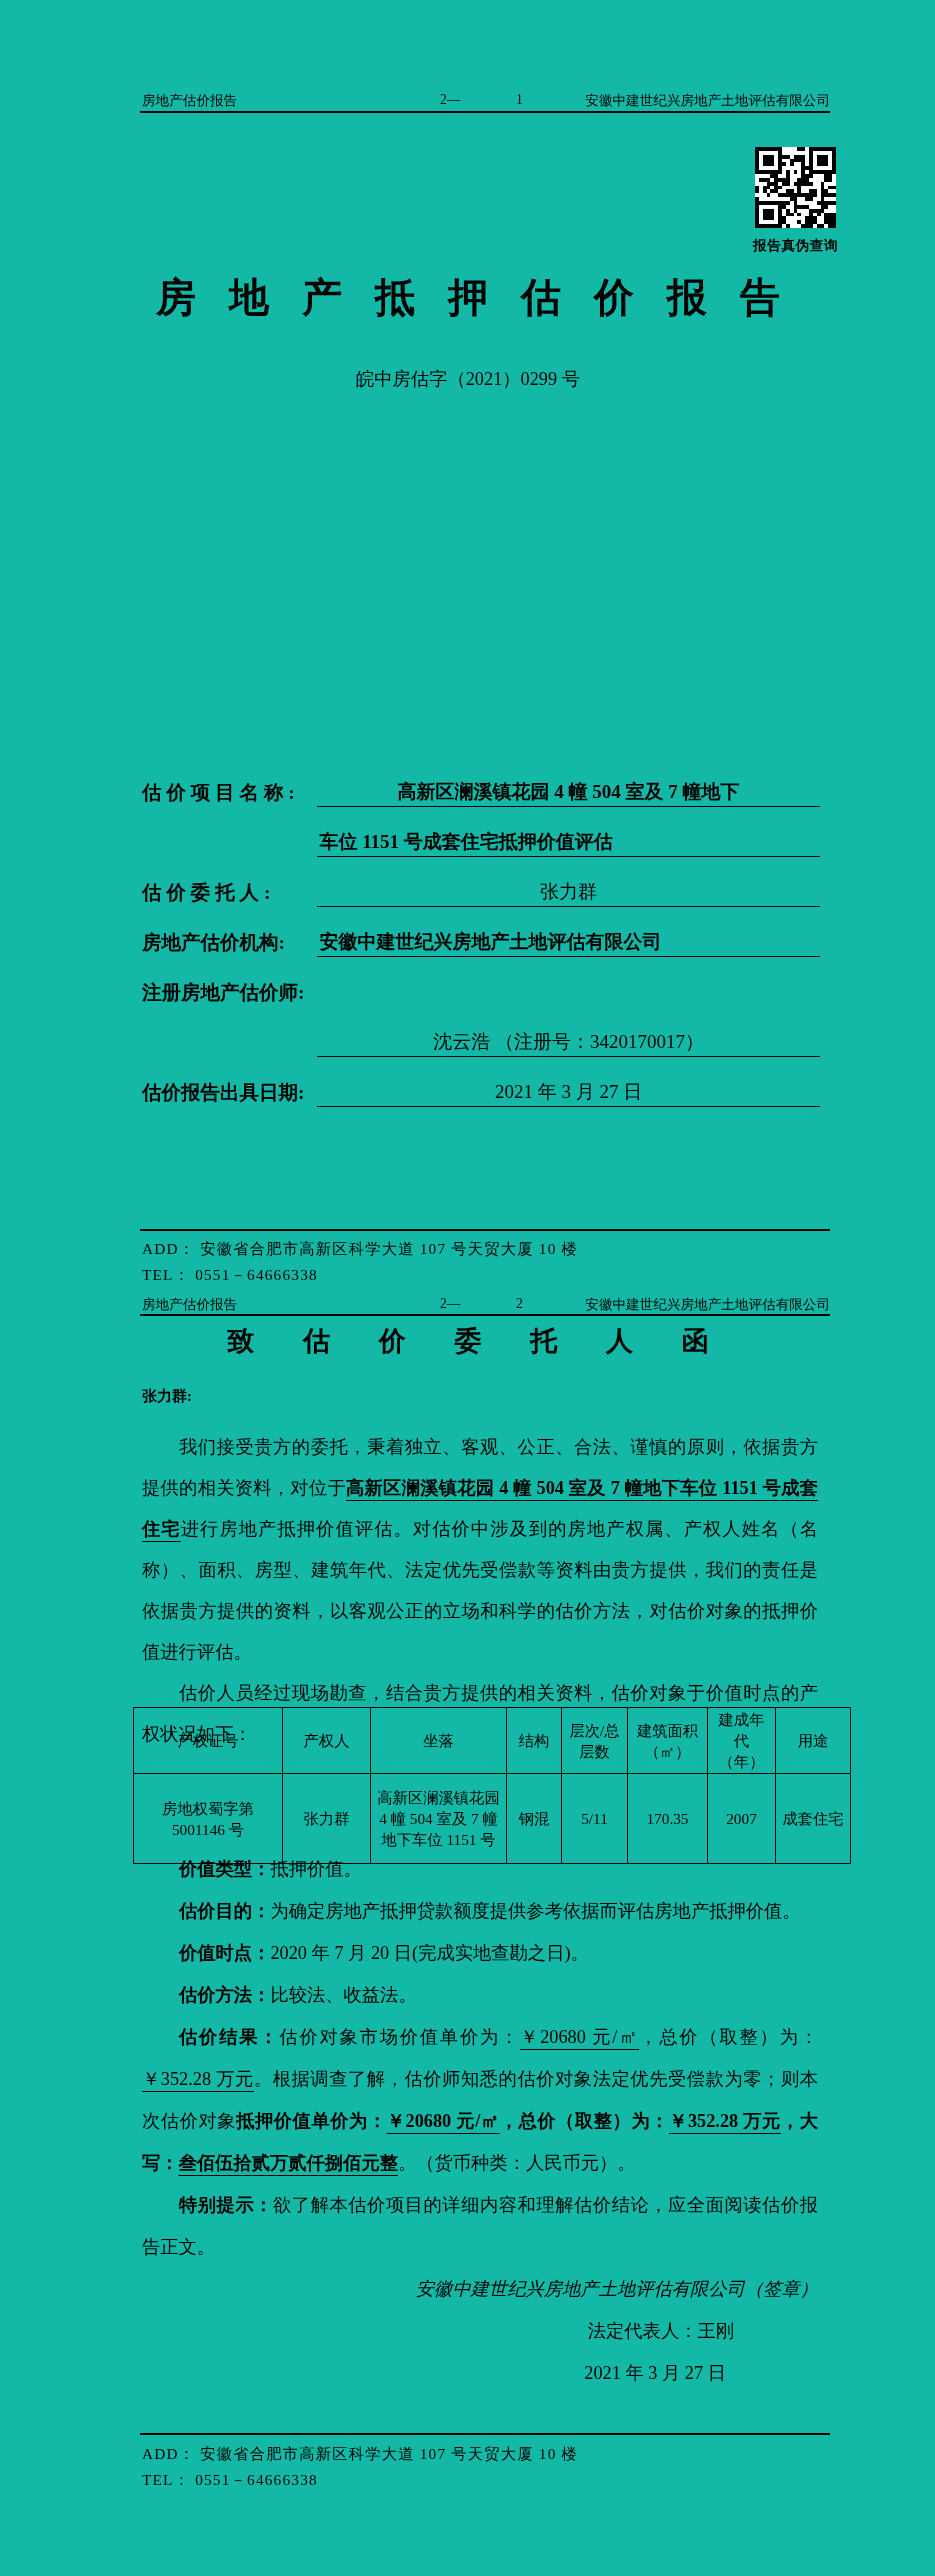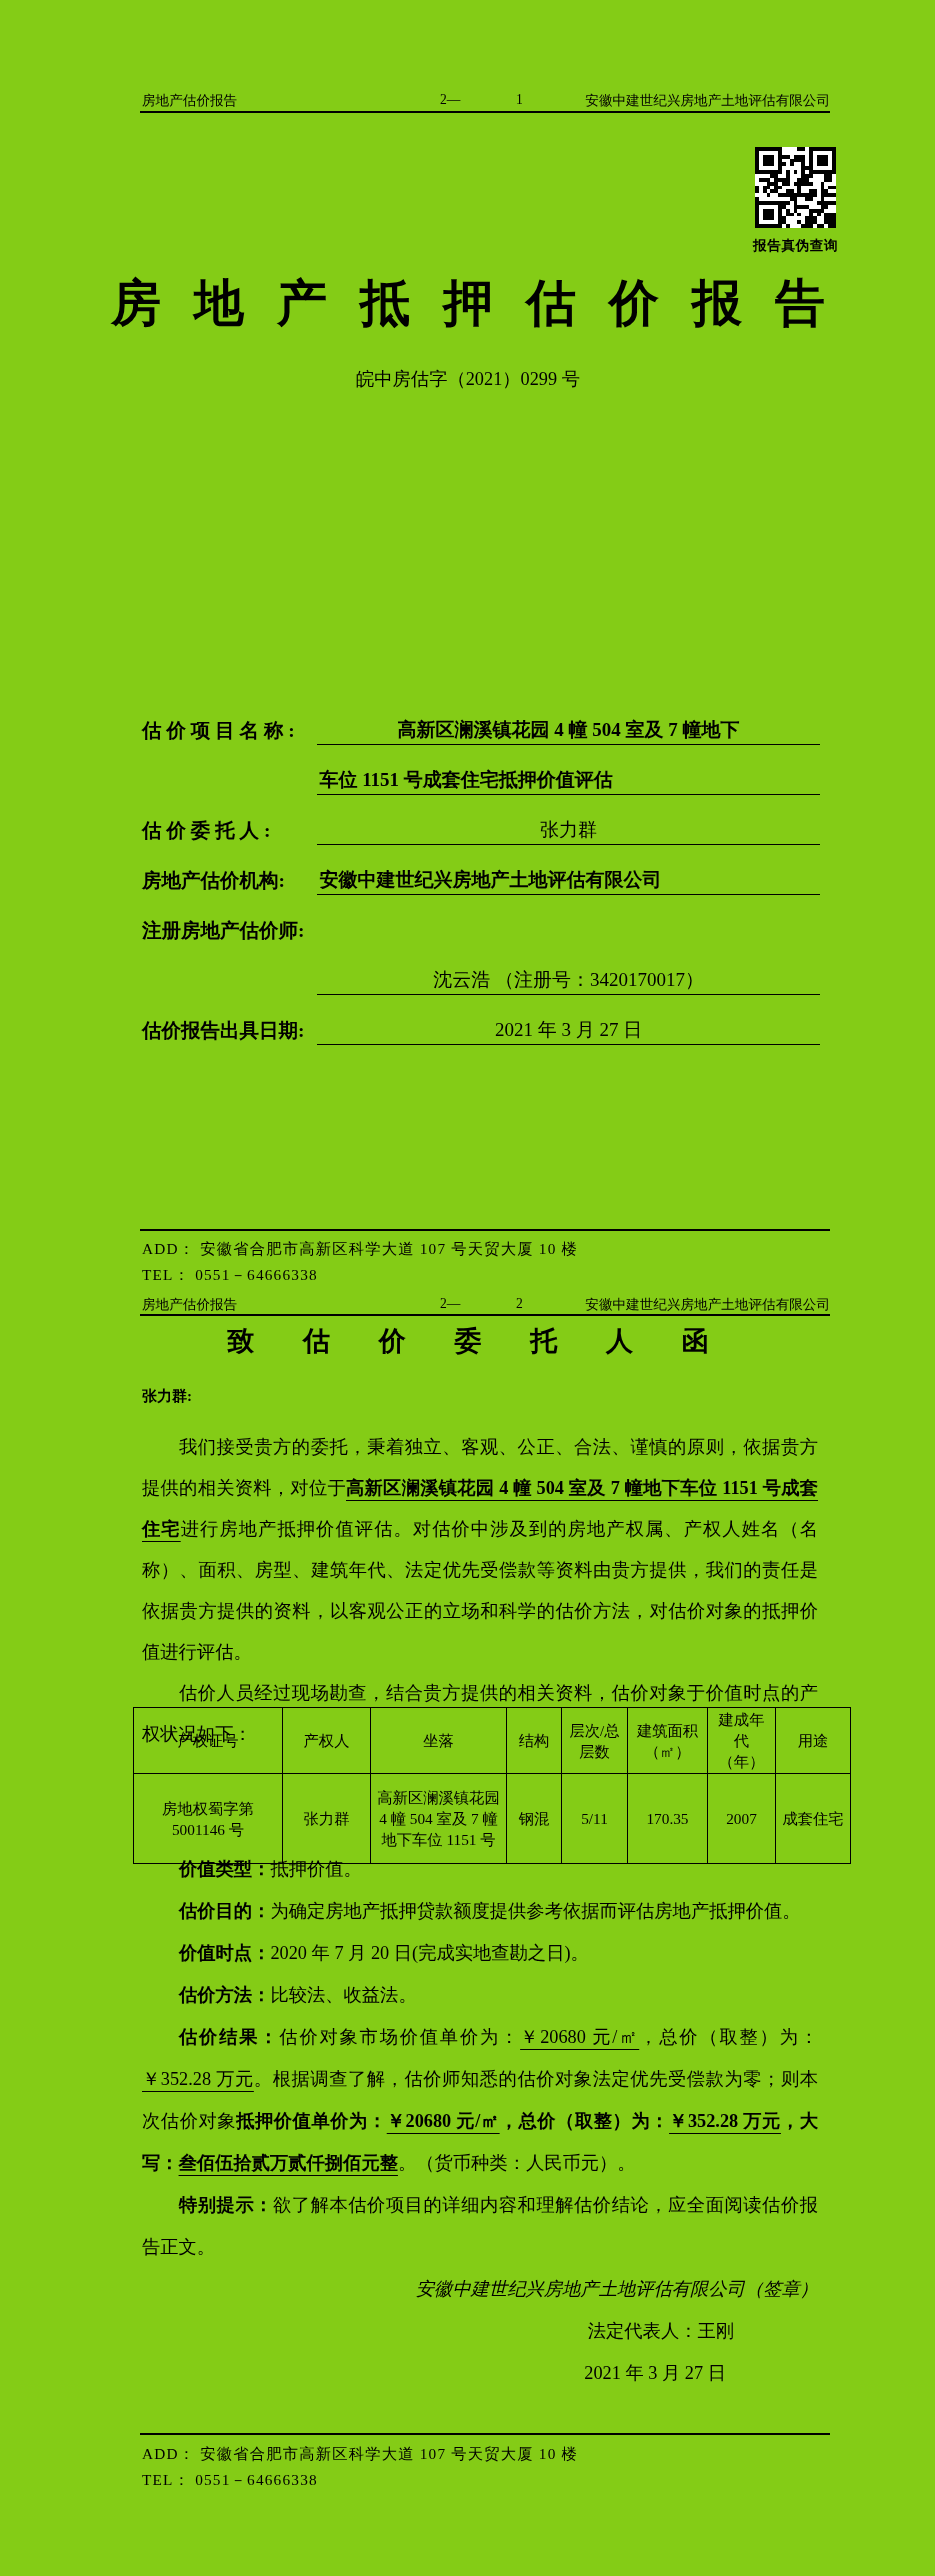--- a/index.html
+++ b/index.html
@@ -1,35 +1,35 @@
 <!DOCTYPE html>
 <html style="font-size:9.4px"><head>
 <meta charset="utf-8">
 <style>
   html,body{margin:0;padding:0;background:#ffffff;}
   body{width:936px;font-family:"Liberation Serif","DejaVu Serif",serif;color:#000;}
-  .page{position:relative;width:936px;height:1288px;background:#84cc16;overflow:hidden;}
+  .page{position:relative;width:936px;height:1288px;background:#14b8a6;overflow:hidden;}
 
   
   .running-header{position:absolute;left:142px;right:106px;font-size:13.6px;height:20px;}
   .rh-left{position:absolute;left:0;top:0;}
   .rh-c1{position:absolute;left:298px;top:0;}
   .rh-c2{position:absolute;left:374px;top:0;}
   .rh-right{position:absolute;right:0;top:0;}
   .rule{position:absolute;left:140px;right:106px;height:2.4px;background:#000;}
 
   
   .qr-wrap{position:absolute;left:753px;top:147px;width:84px;text-align:center;}
   .qr-wrap svg{display:block;width:81px;height:81px;margin:0 auto;}
   .qr-caption{margin-top:9.4px;font-size:13.6px;font-weight:bold;letter-spacing:0.6px;white-space:nowrap;}
   .doc-title{position:absolute;top:270px;left:0;width:100%;text-align:center;
-             font-size:50px;font-weight:bold;letter-spacing:33px;text-indent:33px;white-space:nowrap;}
+             font-size:40px;font-weight:bold;letter-spacing:33px;text-indent:33px;white-space:nowrap;}
   .doc-number{position:absolute;top:366px;left:0;width:100%;text-align:center;font-size:18.3px;}
 
-  .fields{position:absolute;top:714px;left:142px;right:116px;}
+  .fields{position:absolute;top:776px;left:142px;right:116px;}
   .field-row{height:50px;}
   .field-line{display:flex;height:31px;align-items:flex-end;}
   .f-label{width:175px;font-weight:bold;font-size:19.5px;white-space:pre;line-height:29.5px;}
   .f-value{flex:1;border-bottom:1.8px solid #000;font-size:19px;line-height:28px;padding:0 2.4px;white-space:nowrap;}
 
   .footer-text{position:absolute;left:142px;font-size:15.3px;line-height:26px;letter-spacing:1.2px;}
 
   
   .letter-title{position:absolute;top:35px;left:0;width:100%;text-align:center;
                 font-size:27px;font-weight:bold;letter-spacing:21px;text-indent:21px;white-space:nowrap;}

